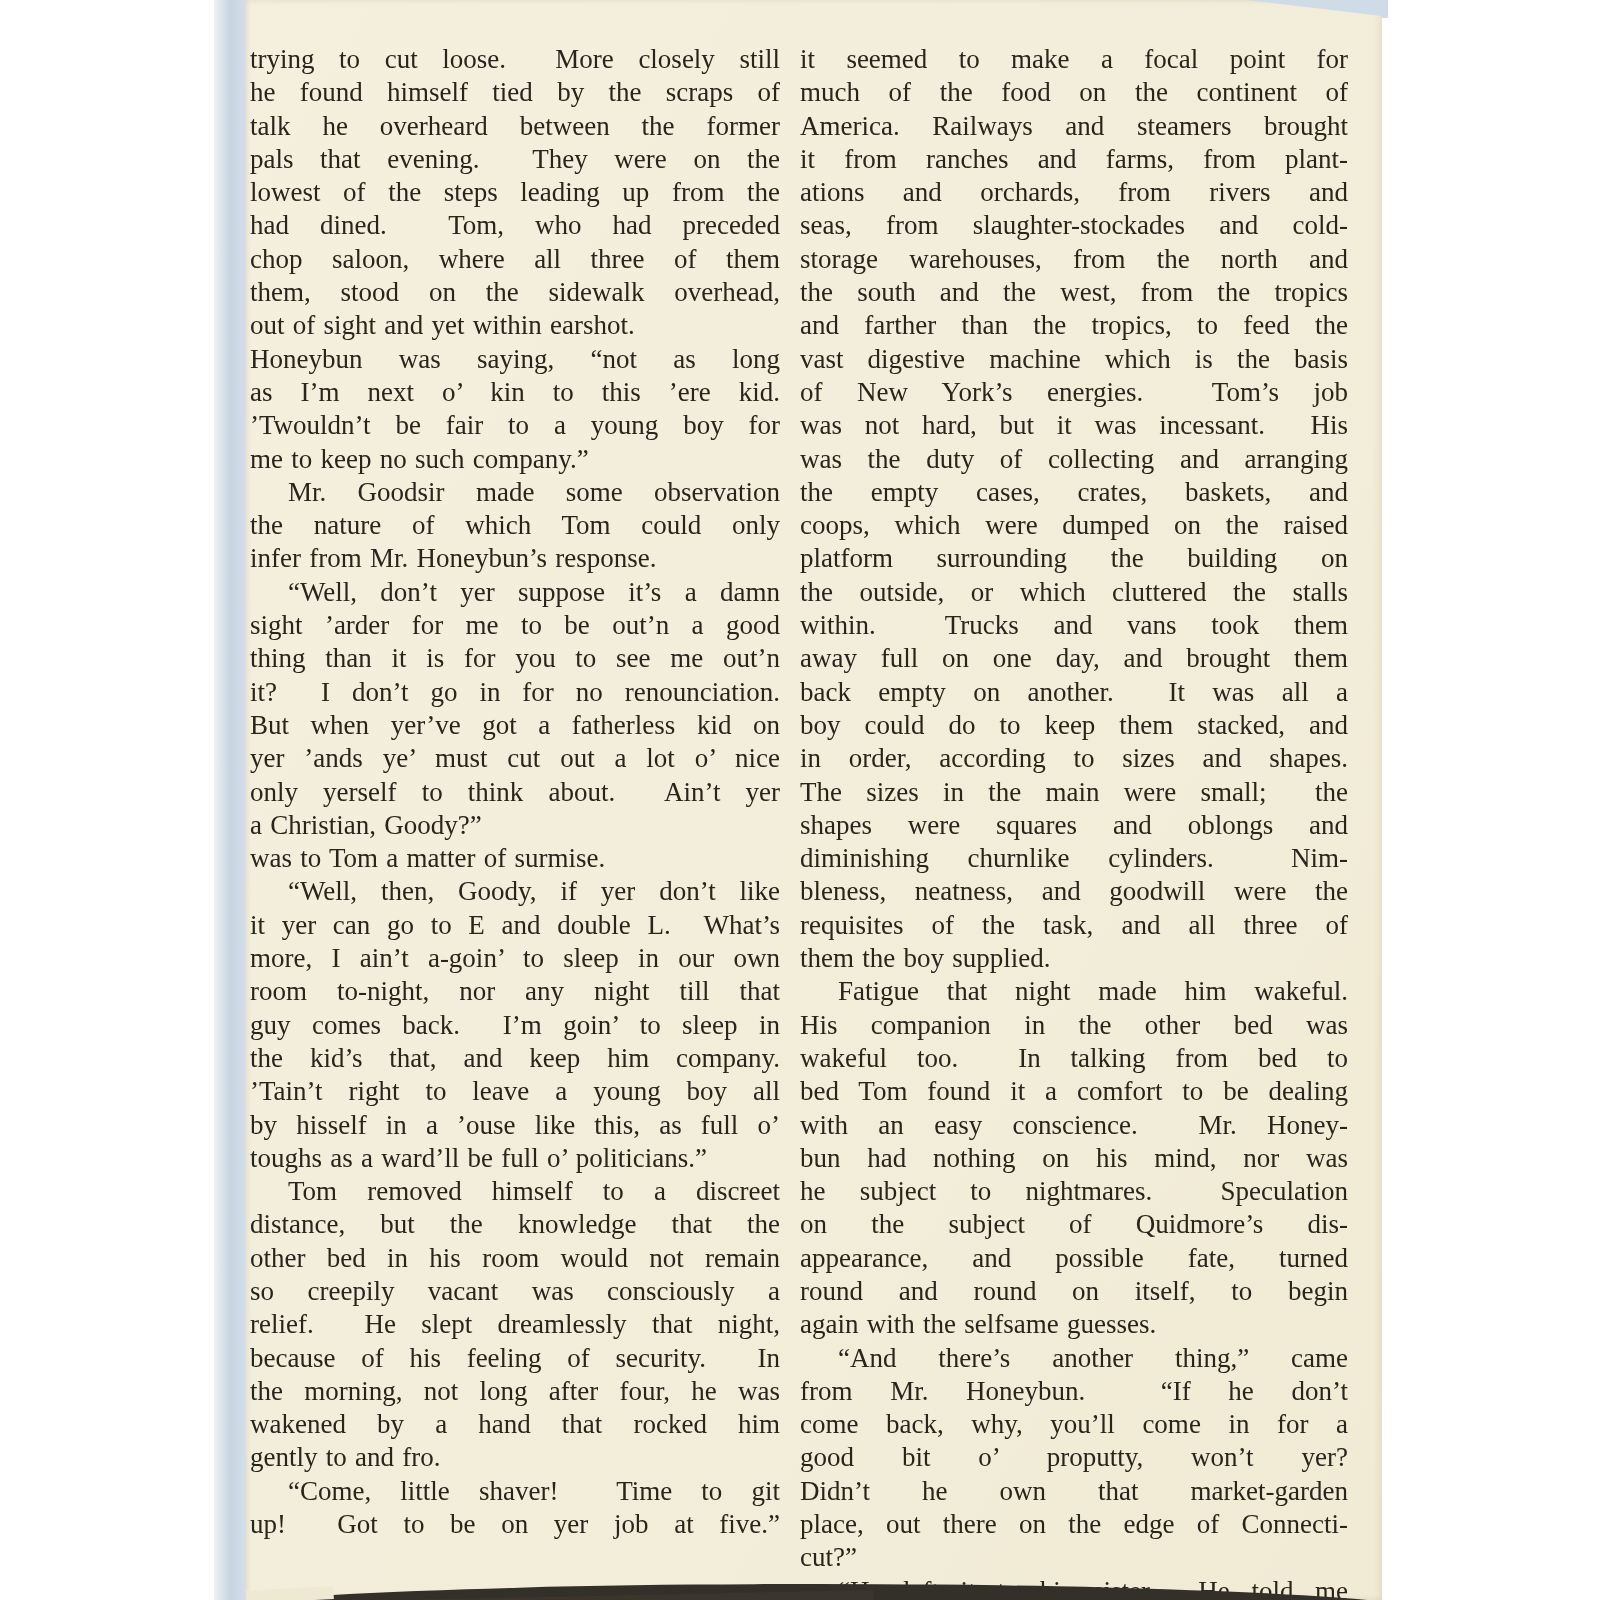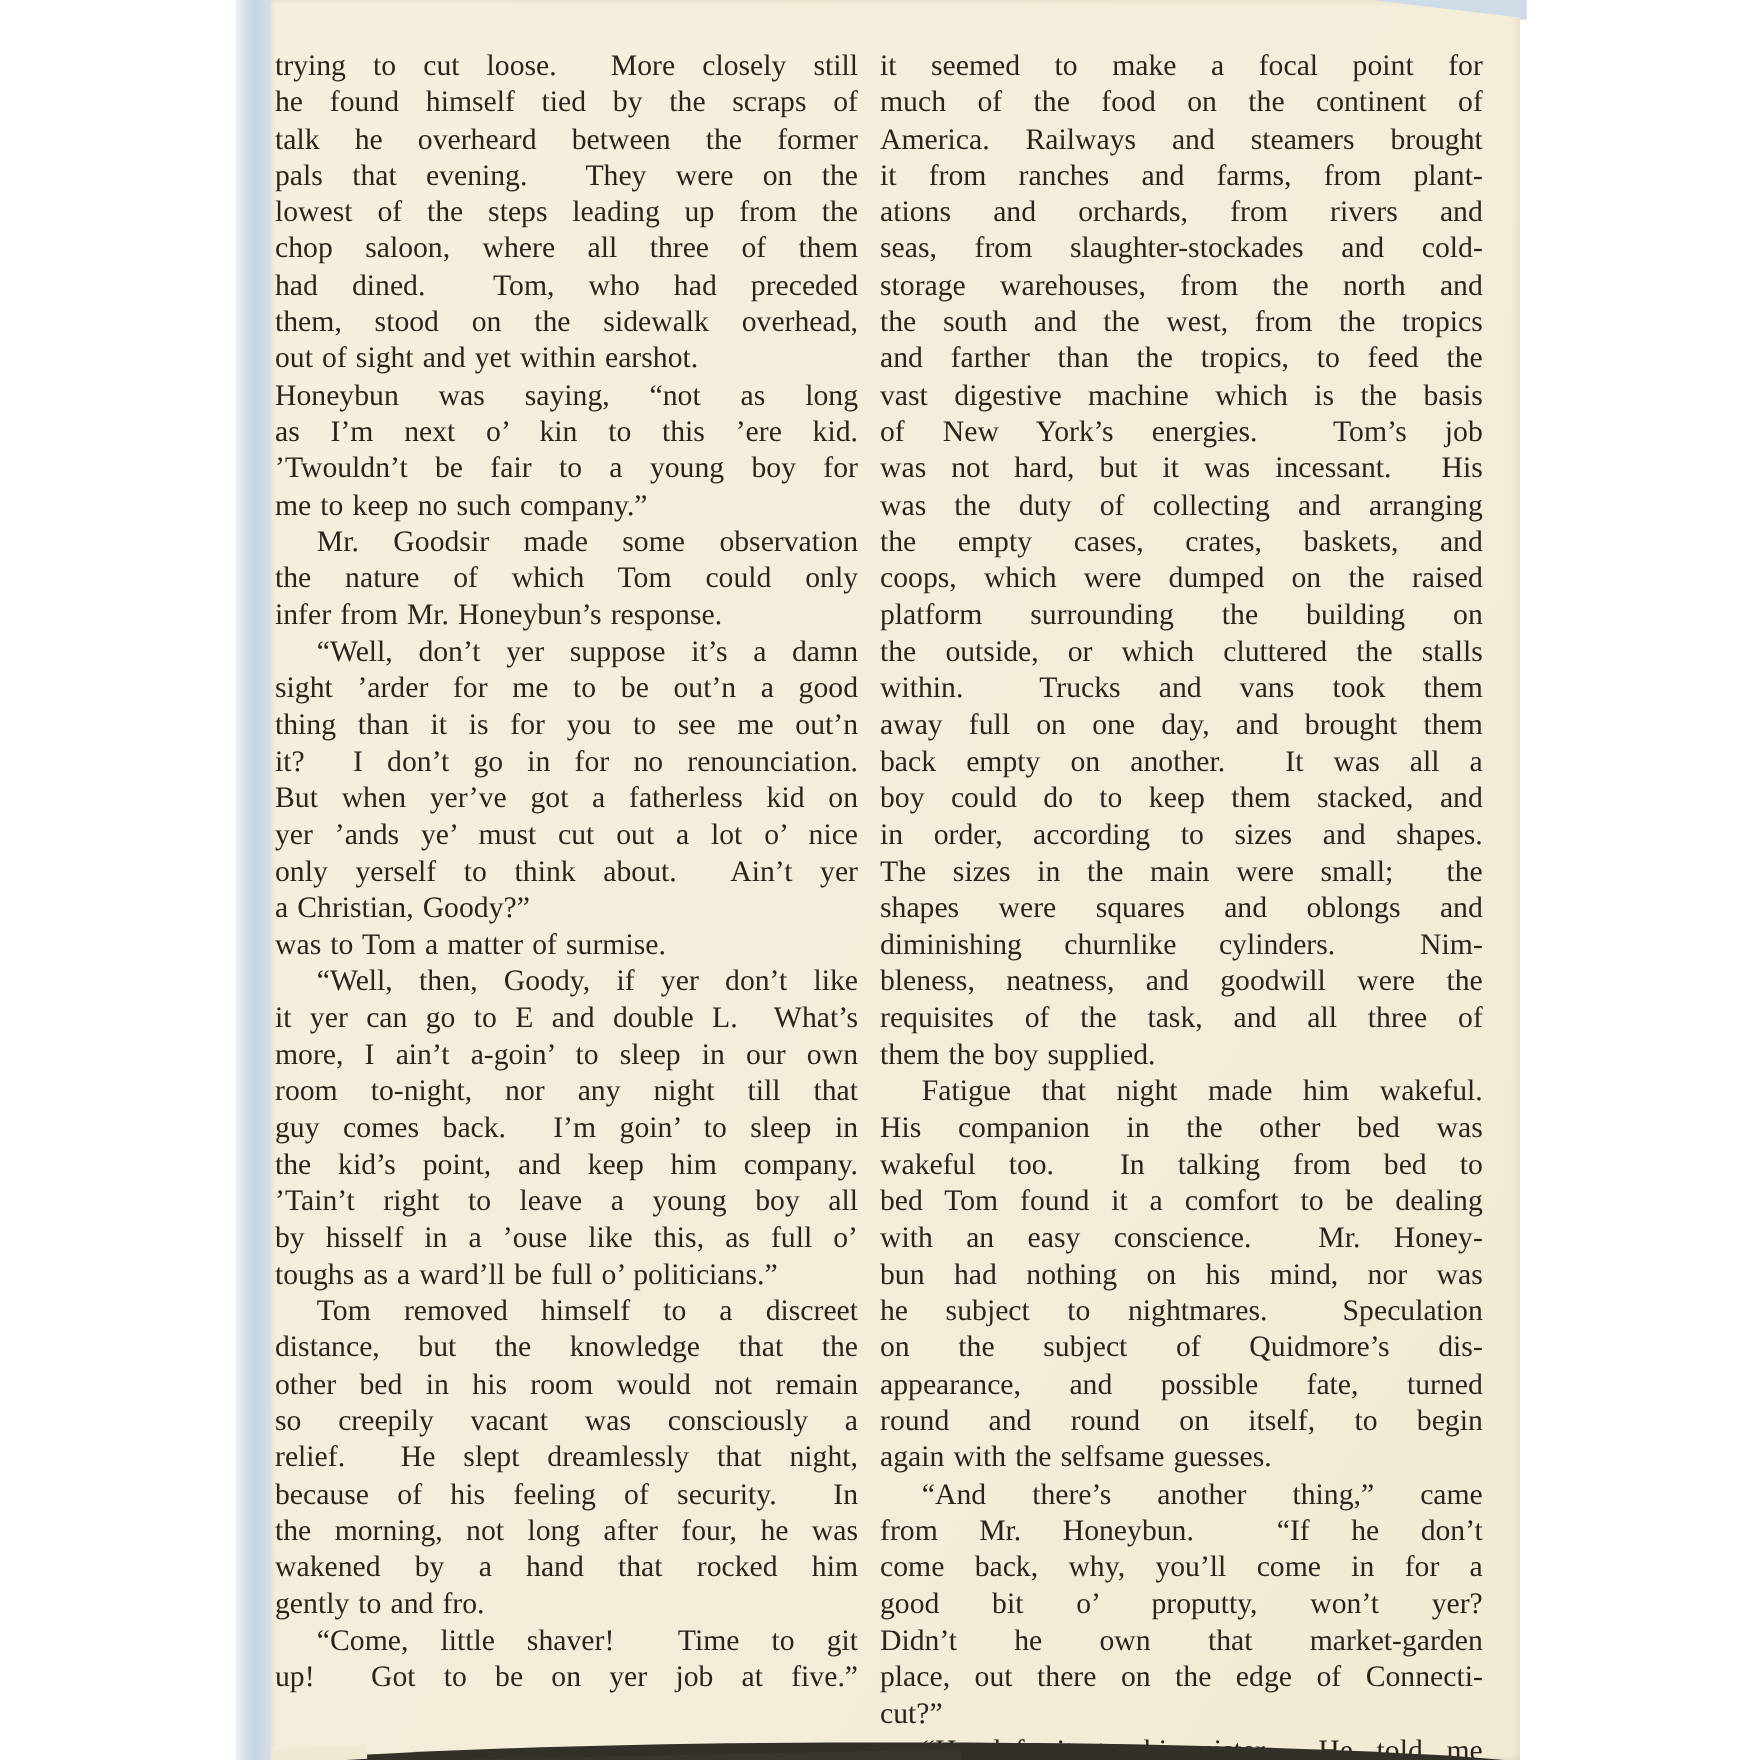--- a/index.html
+++ b/index.html
@@ -63,22 +63,22 @@
 <div class="scan-strip"></div>
 <div class="scan-strip-top"></div>
 
 <div class="paper">
   <div class="col col-left">
       <div class="line">trying to cut loose.&nbsp; More closely still</div>
       <div class="line">he found himself tied by the scraps of</div>
       <div class="line">talk he overheard between the former</div>
       <div class="line">pals that evening.&nbsp; They were on the</div>
       <div class="line">lowest of the steps leading up from the</div>
+      <div class="line">had dined.&nbsp; Tom, who had preceded</div>
       <div class="line">chop saloon, where all three of them</div>
-      <div class="line">had dined.&nbsp; Tom, who had preceded</div>
       <div class="line">them, stood on the sidewalk overhead,</div>
       <div class="line pend">out of sight and yet within earshot.</div>
       <div class="line">Honeybun was saying, “not as long</div>
       <div class="line">as I’m next o’ kin to this ’ere kid.</div>
       <div class="line">’Twouldn’t be fair to a young boy for</div>
       <div class="line pend">me to keep no such company.”</div>
       <div class="line indent">Mr. Goodsir made some observation</div>
       <div class="line">the nature of which Tom could only</div>
       <div class="line pend">infer from Mr. Honeybun’s response.</div>
       <div class="line indent">“Well, don’t yer suppose it’s a damn</div>
@@ -88,21 +88,21 @@
       <div class="line">But when yer’ve got a fatherless kid on</div>
       <div class="line">yer ’ands ye’ must cut out a lot o’ nice</div>
       <div class="line">only yerself to think about.&nbsp; Ain’t yer</div>
       <div class="line pend">a Christian, Goody?”</div>
       <div class="line pend">was to Tom a matter of surmise.</div>
       <div class="line indent">“Well, then, Goody, if yer don’t like</div>
       <div class="line">it yer can go to E and double L.&nbsp; What’s</div>
       <div class="line">more, I ain’t a-goin’ to sleep in our own</div>
       <div class="line">room to-night, nor any night till that</div>
       <div class="line">guy comes back.&nbsp; I’m goin’ to sleep in</div>
-      <div class="line">the kid’s point, and keep him company.</div>
+      <div class="line">the kid’s that, and keep him company.</div>
       <div class="line">’Tain’t right to leave a young boy all</div>
       <div class="line">by hisself in a ’ouse like this, as full o’</div>
       <div class="line pend">toughs as a ward’ll be full o’ politicians.”</div>
       <div class="line indent">Tom removed himself to a discreet</div>
       <div class="line">distance, but the knowledge that the</div>
       <div class="line">other bed in his room would not remain</div>
       <div class="line">so creepily vacant was consciously a</div>
       <div class="line">relief.&nbsp; He slept dreamlessly that night,</div>
       <div class="line">because of his feeling of security.&nbsp; In</div>
       <div class="line">the morning, not long after four, he was</div>

